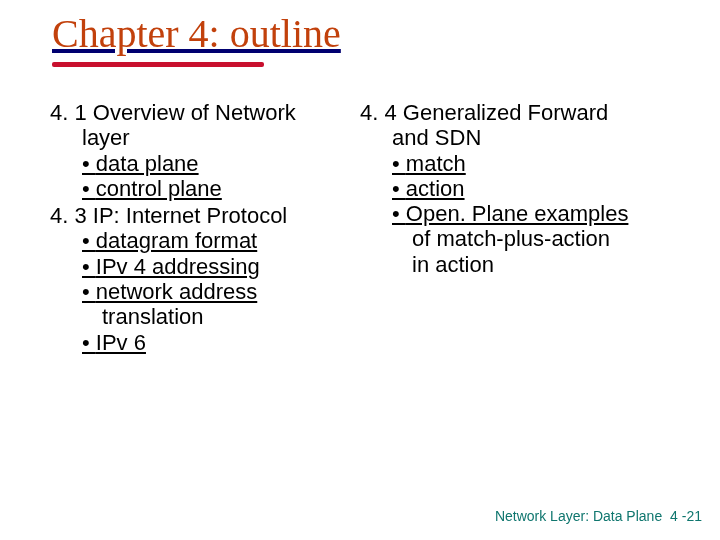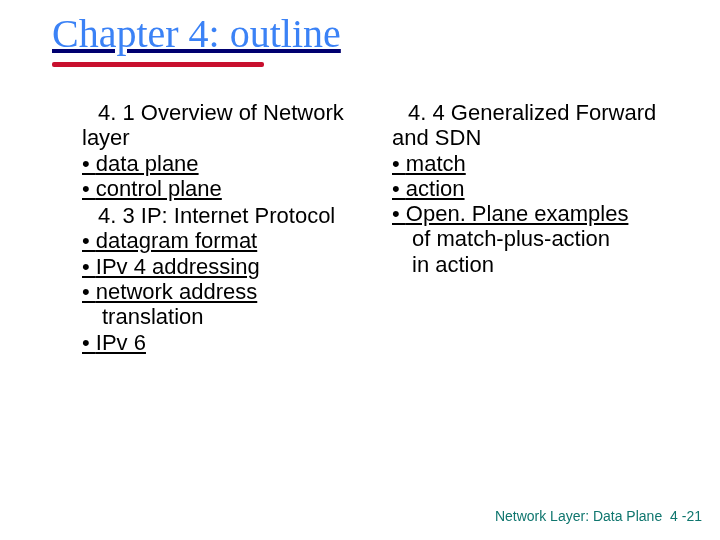--- a/index.html
+++ b/index.html
@@ -18,21 +18,21 @@
     height: 540px;
     position: relative;
     box-sizing: border-box;
   }
   .title {
     position: absolute;
     left: 52px;
     top: 10px;
     font-family: "Times New Roman", Times, serif;
     font-size: 40px;
-    color: #3b82f6;
+    color: #c2410c;
     text-decoration: underline;
     text-decoration-color: #000070;
   }
   .red-underline {
     position: absolute;
     left: 52px;
     top: 62px;
     width: 212px;
     height: 5px;
     background: #c8102e;
@@ -54,21 +54,20 @@
   }
   .col-right {
     width: 310px;
     margin-left: 10px;
   }
   .sec {
     margin-bottom: 2px;
   }
   .sec-title {
     display: block;
-    margin-left: 48px;
   }
   .sec-cont {
     display: block;
     padding-left: 32px;
   }
   .bullet-row {
     padding-left: 32px;
     text-decoration: underline;
   }
   .bullet-dot::before {

